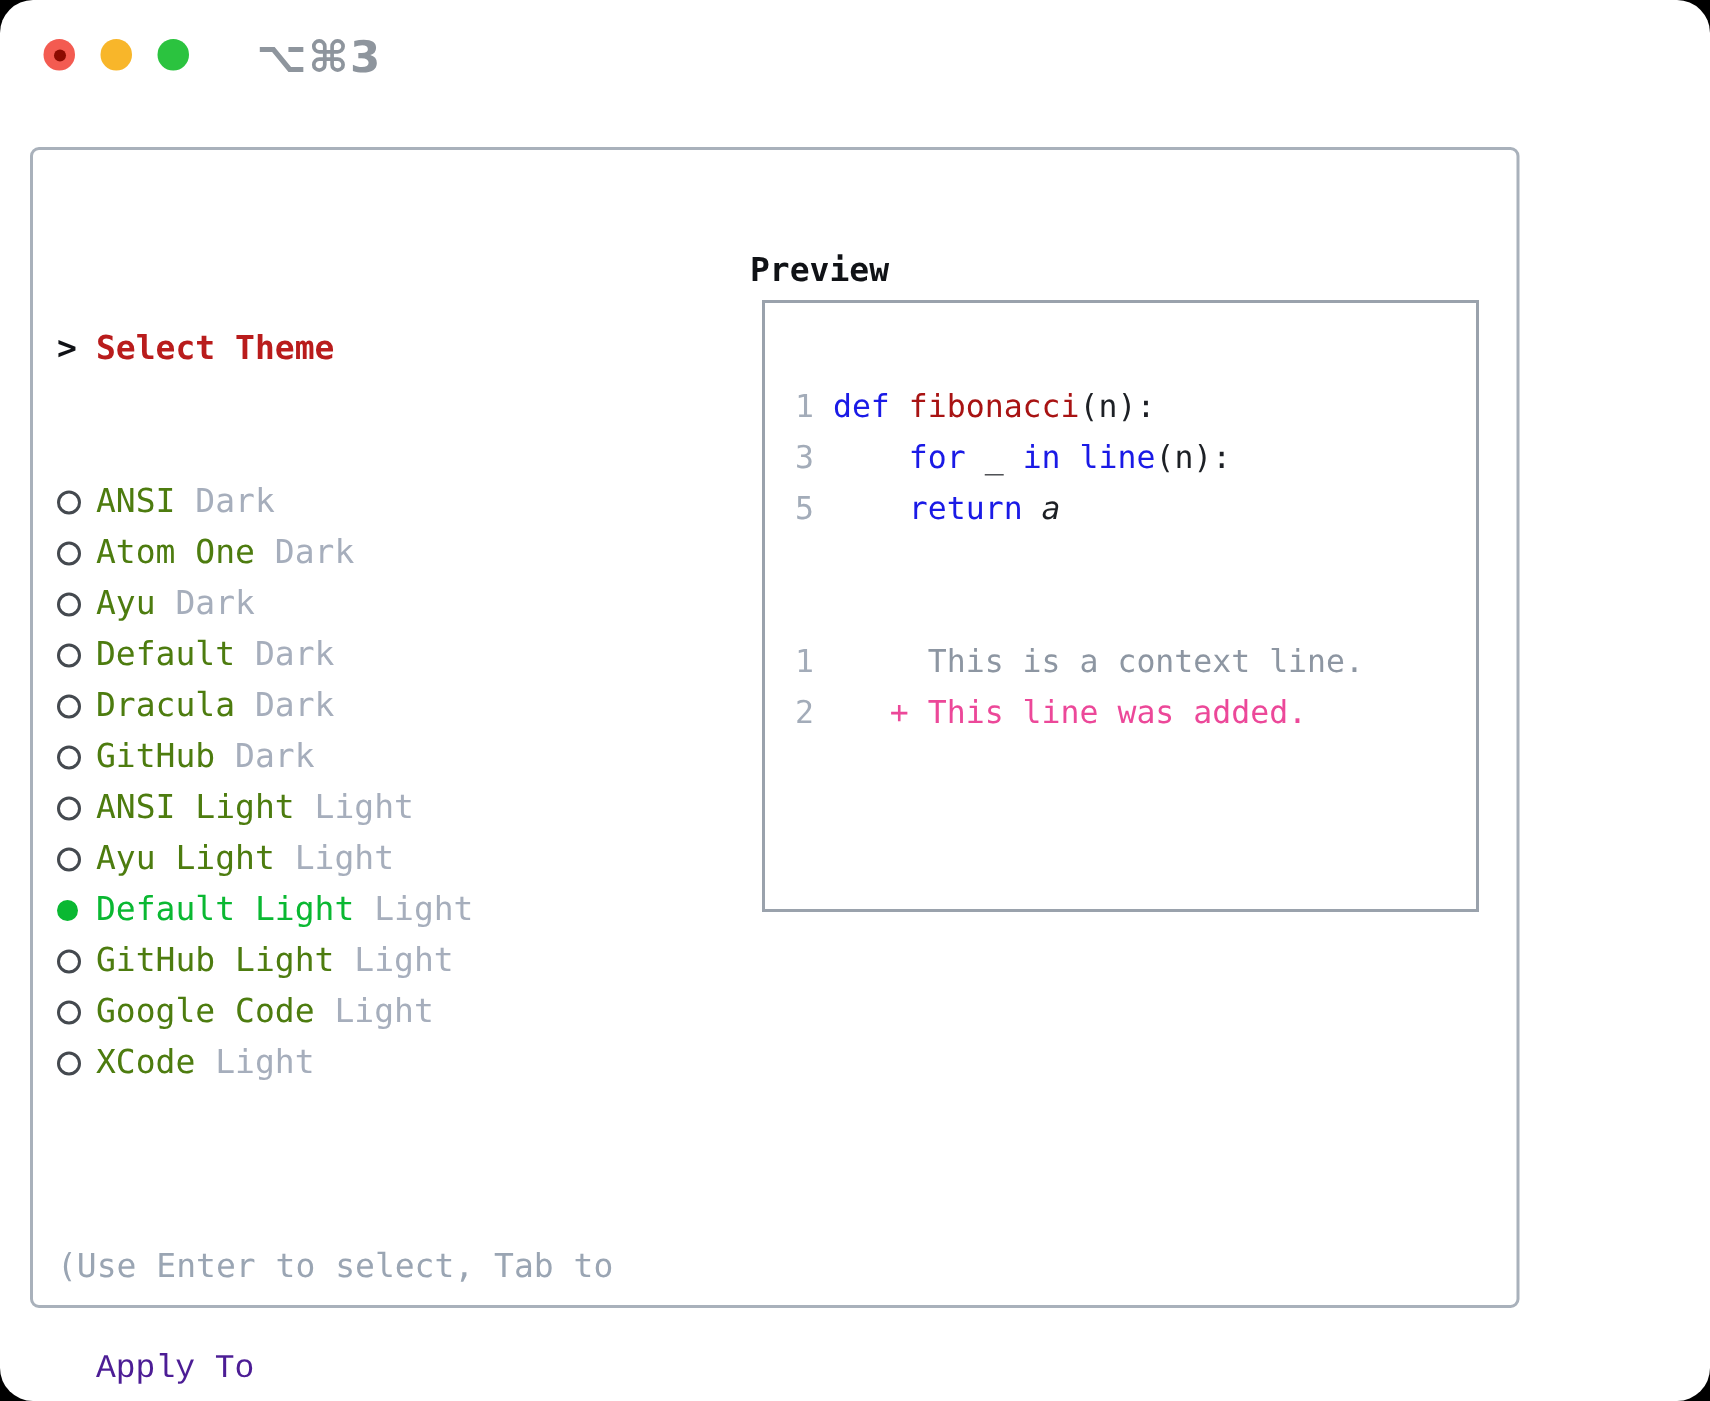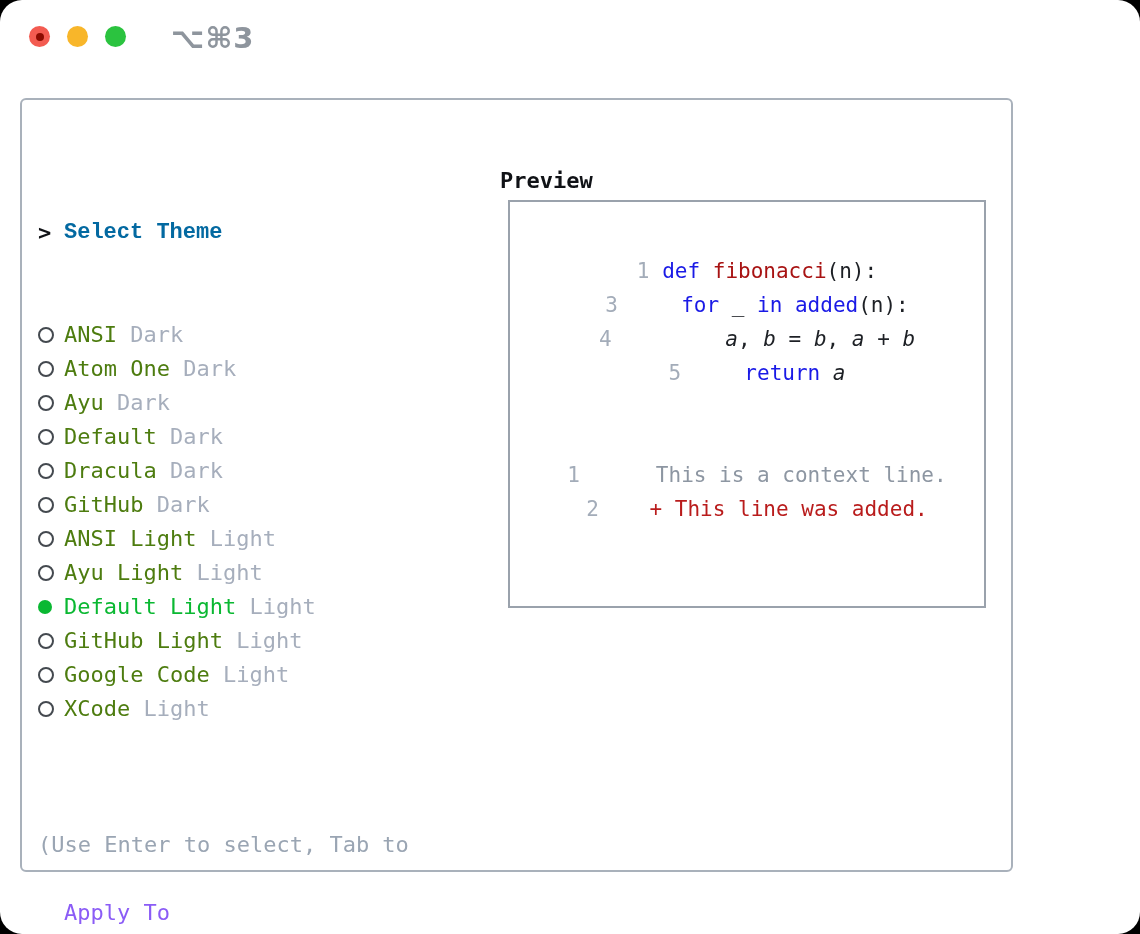--- a/index.html
+++ b/index.html
@@ -35,40 +35,40 @@
   
   .left-pane{position:absolute;left:38px;top:148px;font-size:22px;line-height:34px;white-space:pre;}
   .row{display:flex;align-items:center;height:34px;}
   .marker{display:inline-flex;width:26px;align-items:center;flex:none;}
   .prompt{font-weight:bold;color:#101216;}
   .radio{width:12px;height:12px;border:2px solid #44494f;border-radius:50%;box-sizing:content-box;}
   .radio.sel{width:14px;height:14px;border:none;background:#0ab832;}
   .t-name{color:#4d7c0f;}
   .t-variant{color:#a6aebc;}
   .sel-green{color:#0ab832;}
-  .hdr{font-weight:bold;color:#0369a1;font-family:Liberation Mono, monospace;}
-  .subhdr{color:#8b5cf6;}
+  .hdr{font-weight:bold;color:#b91c1c;}
+  .subhdr{color:#4c1d95;font-family:Liberation Mono, monospace;}
   .spacer{height:34px;}
   .hint{position:absolute;left:38px;top:760px;font-size:22px;line-height:34px;color:#9aa5b3;white-space:pre;}
   
   .preview-title{position:absolute;left:500px;top:148px;height:34px;line-height:34px;font-size:22px;font-weight:bold;color:#101216;margin-top:16px;}
   .preview-box{
     position:absolute;left:508px;top:200px;width:478px;height:408px;
     box-sizing:border-box;border:2px solid #9aa2ac;background:#fff;
   }
   .code{padding:52px 0 0 20px;font-size:21px;line-height:34px;}
-  .pline{white-space:pre;height:34px;text-align:center;}
+  .pline{white-space:pre;height:34px;}
   .lnum{color:#a3acb9;}
   .tk-p{color:#1d2025;}
   .tk-k{color:#1a1ae6;}
   .tk-f{color:#a81313;}
   .tk-v{color:#1d2025;font-style:italic;}
   .tk-g{color:#8d96a2;}
   .tk-d{color:#cf2c18;}
-  .tk-a{color:#b91c1c;}
+  .tk-a{color:#ec4899;}
 </style>
 </head>
 <body>
 
 <div class="window">
 
   <div class="traffic">
     <div class="light red"></div>
     <div class="light yellow"></div>
     <div class="light green"></div>
@@ -94,22 +94,21 @@
   <div class="hint">
     <div>(Use Enter to select, Tab to</div>
     <div>change focus)</div>
   </div>
 
   <div class="preview-title">Preview</div>
 
   <div class="preview-box">
     <div class="code" id="preview-code">
         <div class="pline"><span class="lnum">1 </span><span class="tk-k">def</span><span class="tk-p"> </span><span class="tk-f">fibonacci</span><span class="tk-p">(n):</span></div>
-        <div class="pline"><span class="lnum">3 </span><span class="tk-p">    </span><span class="tk-k">for</span><span class="tk-p"> _ </span><span class="tk-k">in</span><span class="tk-p"> </span><span class="tk-k">added</span><span class="tk-p">(n):</span></div>
-        <div class="pline"><span class="lnum">4 </span><span class="tk-p">        </span><span class="tk-v">a</span><span class="tk-p">, </span><span class="tk-v">b</span><span class="tk-p"> = </span><span class="tk-v">b</span><span class="tk-p">, </span><span class="tk-v">a</span><span class="tk-p"> + </span><span class="tk-v">b</span></div>
+        <div class="pline"><span class="lnum">3 </span><span class="tk-p">    </span><span class="tk-k">for</span><span class="tk-p"> _ </span><span class="tk-k">in</span><span class="tk-p"> </span><span class="tk-k">line</span><span class="tk-p">(n):</span></div>
         <div class="pline"><span class="lnum">5 </span><span class="tk-p">    </span><span class="tk-k">return</span><span class="tk-p"> </span><span class="tk-v">a</span></div>
         <div class="pline"><span class="lnum"></span></div>
         <div class="pline"><span class="lnum"></span></div>
         <div class="pline"><span class="lnum">1 </span><span class="tk-g">     This is a context line.</span></div>
         <div class="pline"><span class="lnum">2 </span><span class="tk-a">   + This line was added.</span></div>
       </div>
   </div>
 
 </div>
 

